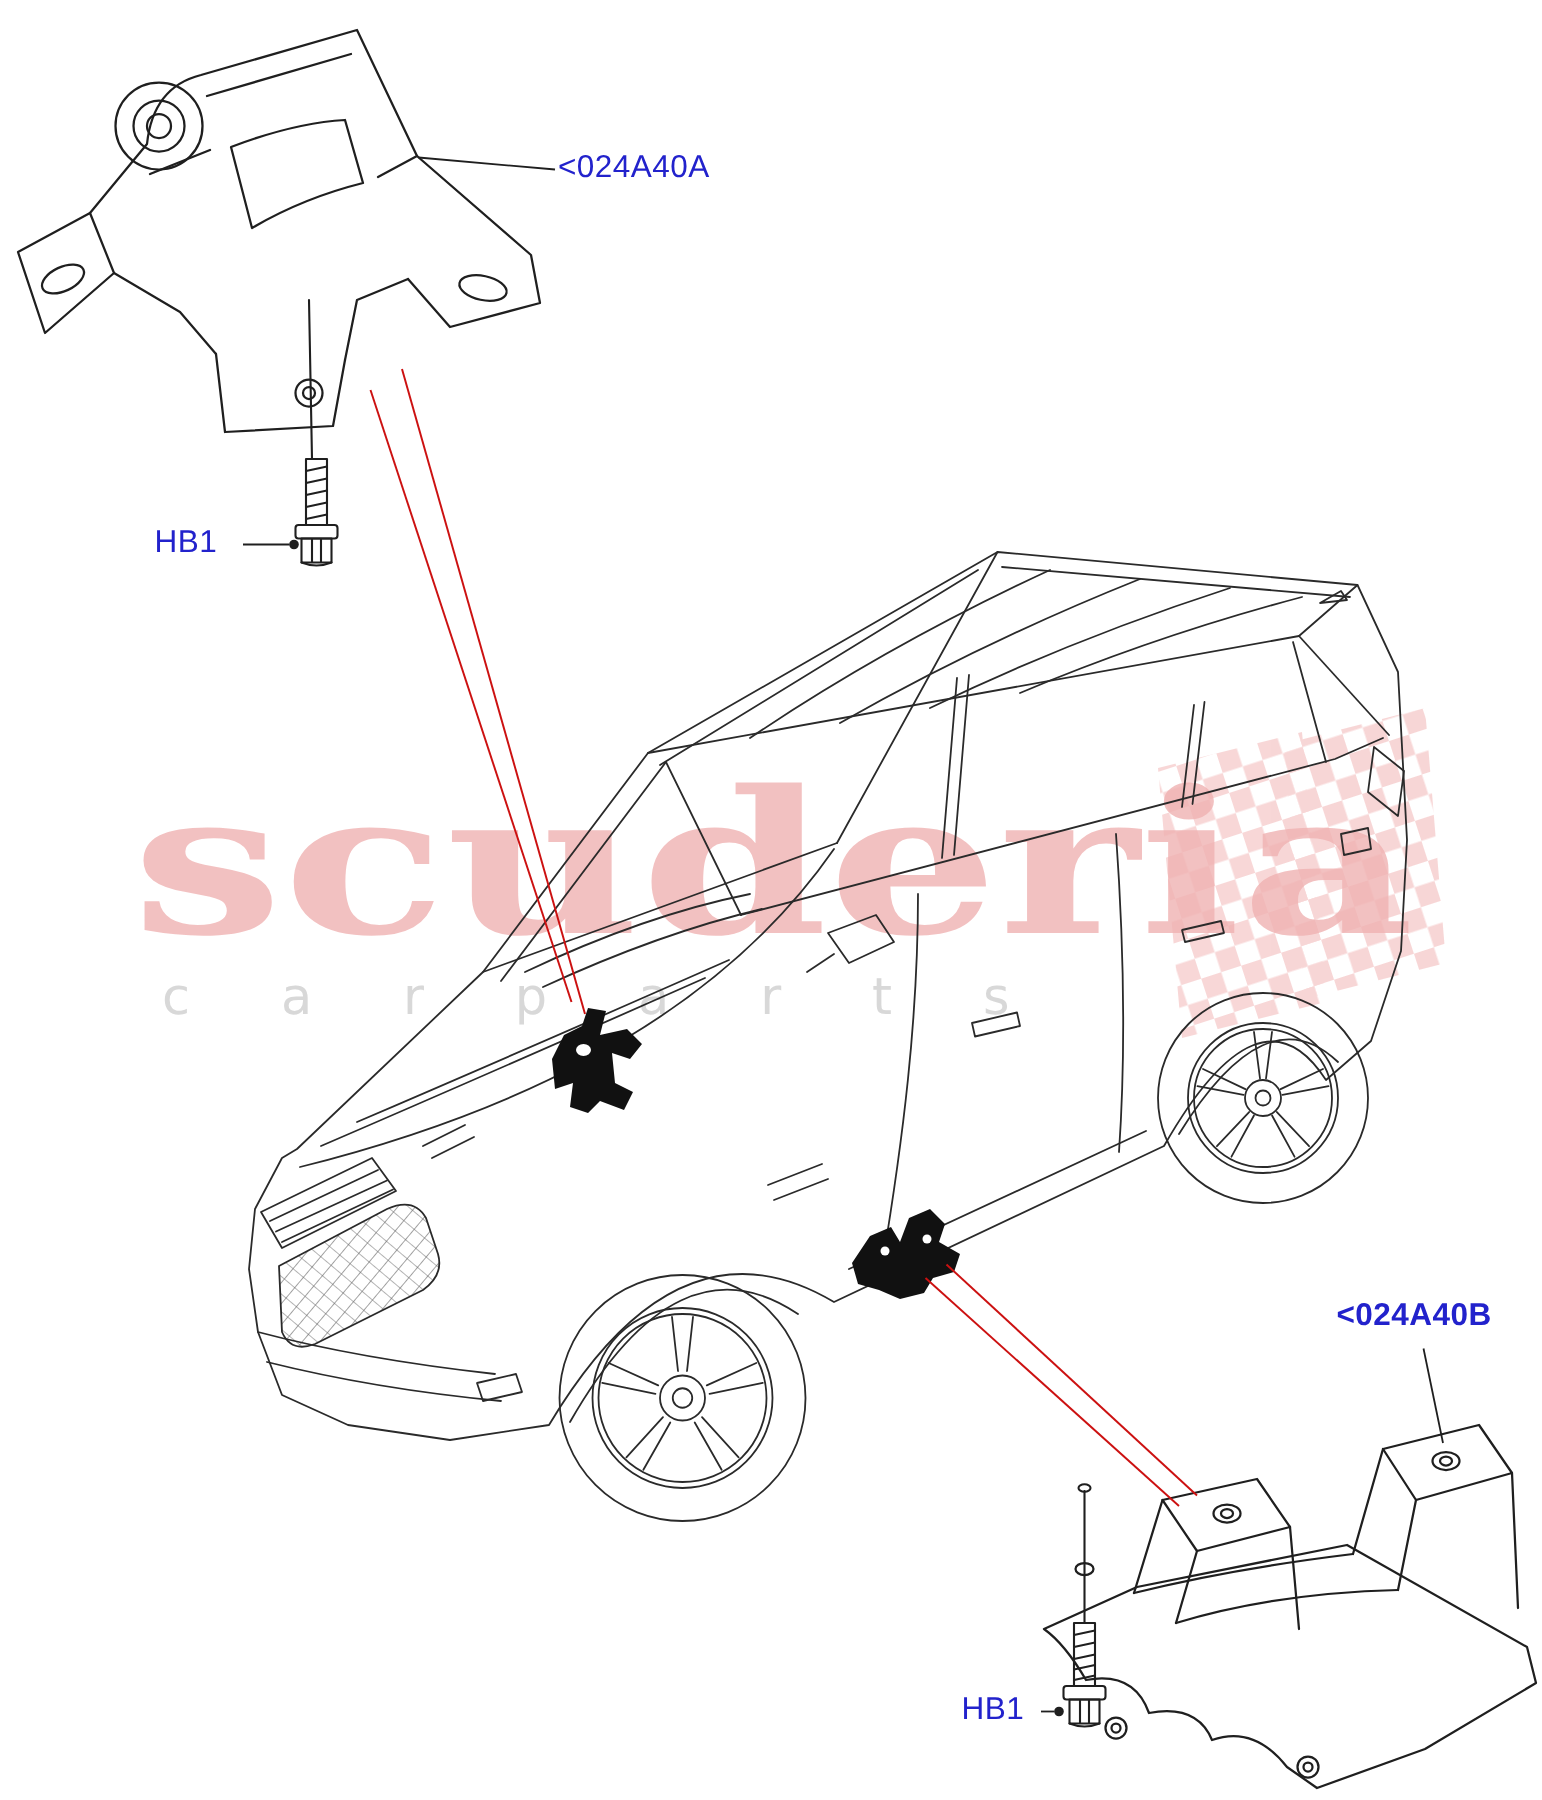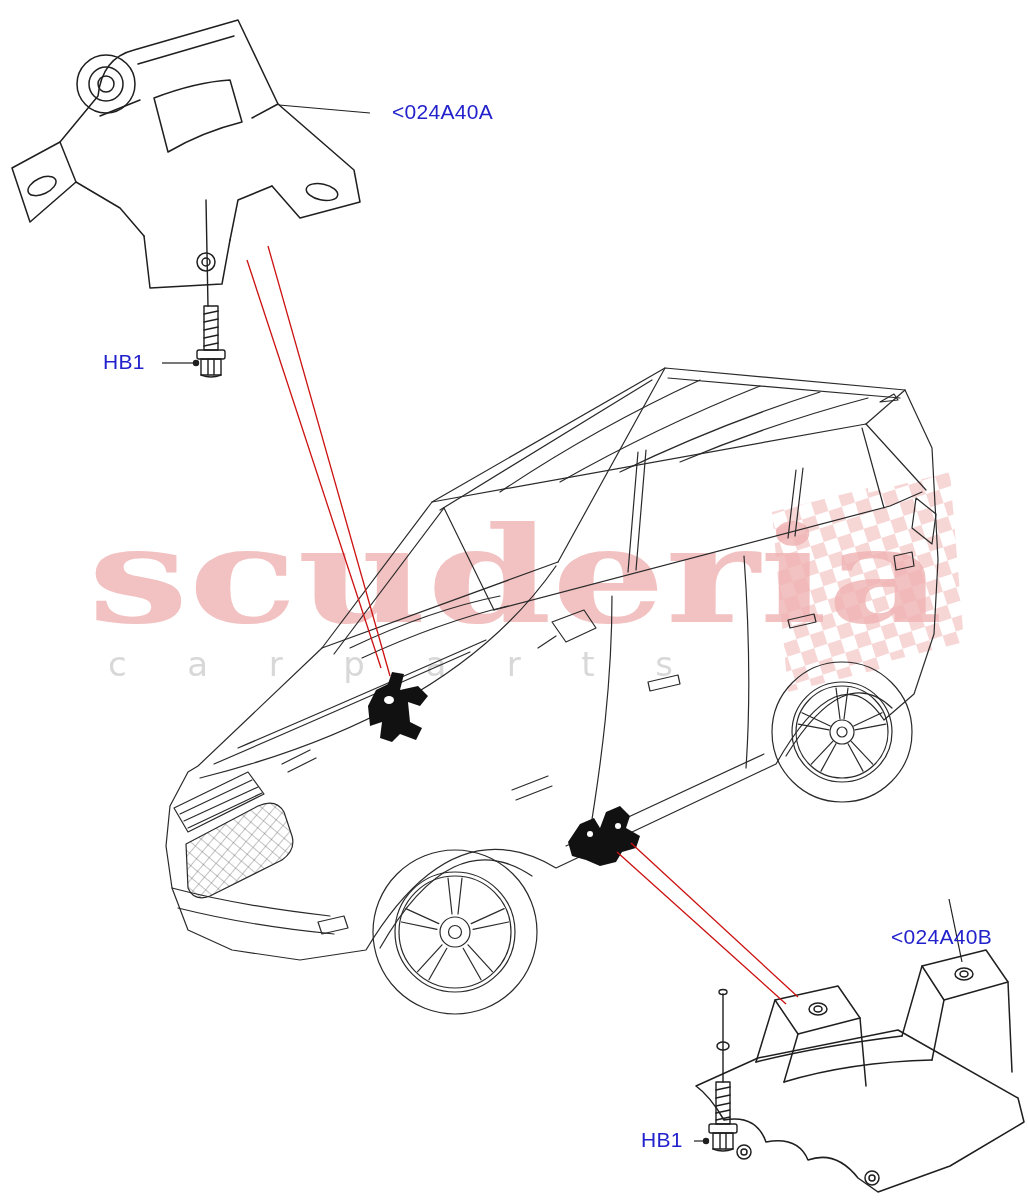--- a/index.html
+++ b/index.html
@@ -207,21 +207,21 @@
   </g>
 
   <g stroke-width="1.3" fill="none" stroke="#cc1111">
     <path d="M247,260 L381,668"></path>
     <path d="M268,246 L390,676"></path>
     <path d="M617,852 L786,1004"></path>
     <path d="M631,843 L798,997"></path>
   </g>
 </svg>
 
-<div class="part-label" style="left:372px;top:101px;margin-left:20px;">&lt;024A40A</div>
-
-<div class="part-label" style="left:891px;top:926px;">&lt;024A40B</div>
+<div class="part-label" style="left:372px;top:101px;">&lt;024A40A</div>
+
+<div class="part-label" style="left:891px;top:866px;font-weight:bold;">&lt;024A40B</div>
 
 <div class="part-label" style="left:103px;top:351px;">HB1</div>
 
 <div class="part-label" style="left:641px;top:1129px;">HB1</div>
 
 </div>
 
 </body></html>

